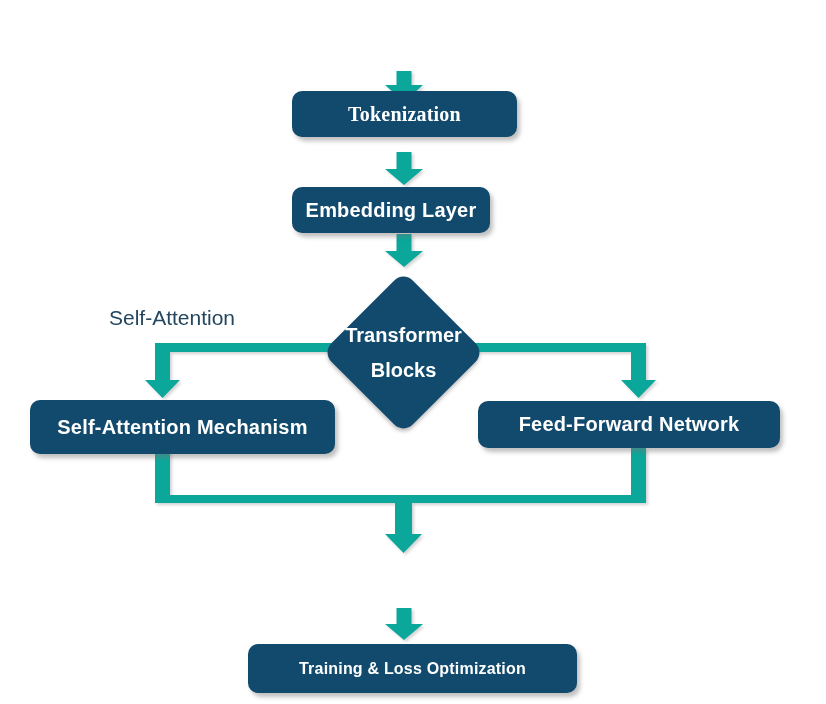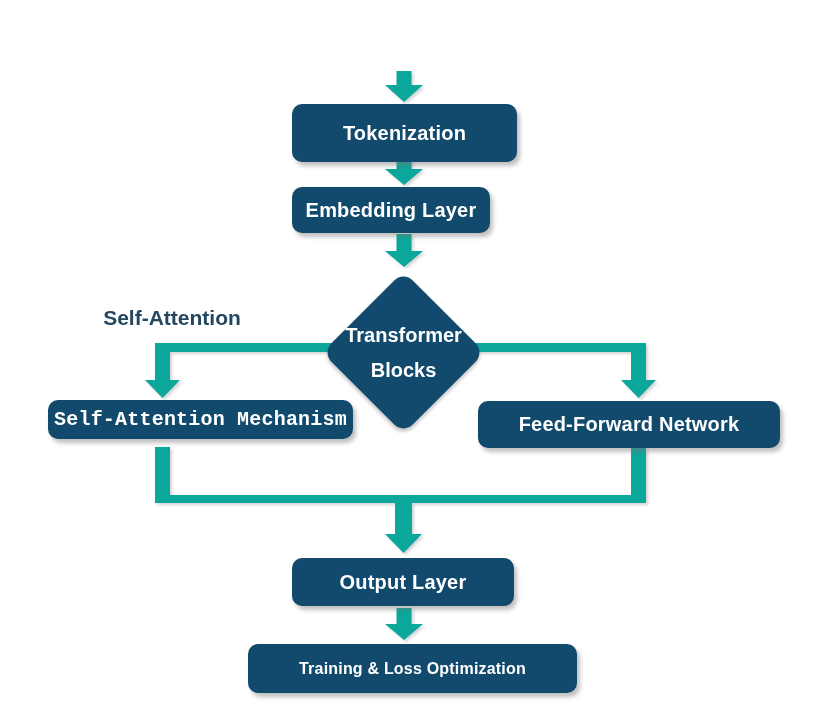--- a/index.html
+++ b/index.html
@@ -67,30 +67,30 @@
     text-align: center;
     white-space: nowrap;
   }
 
   .branch-label {
     position: absolute;
     z-index: 3;
     top: 306px;
     transform: translateX(-50%);
     color: var(--label-text);
-    font-weight: bold;
+    font-weight: normal;
     font-size: 21px;
     white-space: nowrap;
   }
 
   
   .n-input     { left: 292px; top: 21px;  width: 225px; height: 49px; }
-  .n-token     { left: 292px; top: 104px; width: 225px; height: 58px; }
+  .n-token     { left: 292px; top: 91px; width: 225px; height: 46px; font-family: Liberation Serif, serif; }
   .n-embed     { left: 292px; top: 187px; width: 198px; height: 46px; }
-  .n-selfattn  { left: 48px;  top: 400px; width: 305px; height: 39px; font-family: Liberation Mono, monospace; }
+  .n-selfattn  { left: 30px;  top: 400px; width: 305px; height: 54px; }
   .n-ffn       { left: 478px; top: 401px; width: 302px; height: 47px; }
   .n-output    { left: 292px; top: 558px; width: 222px; height: 48px; }
   .n-training  { left: 248px; top: 644px; width: 329px; height: 49px; font-size: 16px; }
 
   .lbl-selfattn { left: 172px; }
   .lbl-ff       { left: 650px; }
 </style>
 </head>
 <body>
 
@@ -127,18 +127,17 @@
     <div class="diamond-inner">
       <div>Transformer</div>
       <div>Blocks</div>
     </div>
   </div>
 
   <div class="node n-token">Tokenization</div>
   <div class="node n-embed">Embedding Layer</div>
   <div class="node n-selfattn">Self-Attention Mechanism</div>
   <div class="node n-ffn">Feed-Forward Network</div>
-  <div class="node n-output">Output Layer</div>
   <div class="node n-training">Training &amp; Loss Optimization</div>
 
   <div class="branch-label lbl-selfattn">Self-Attention</div>
 
 </div>
 
 </body></html>

